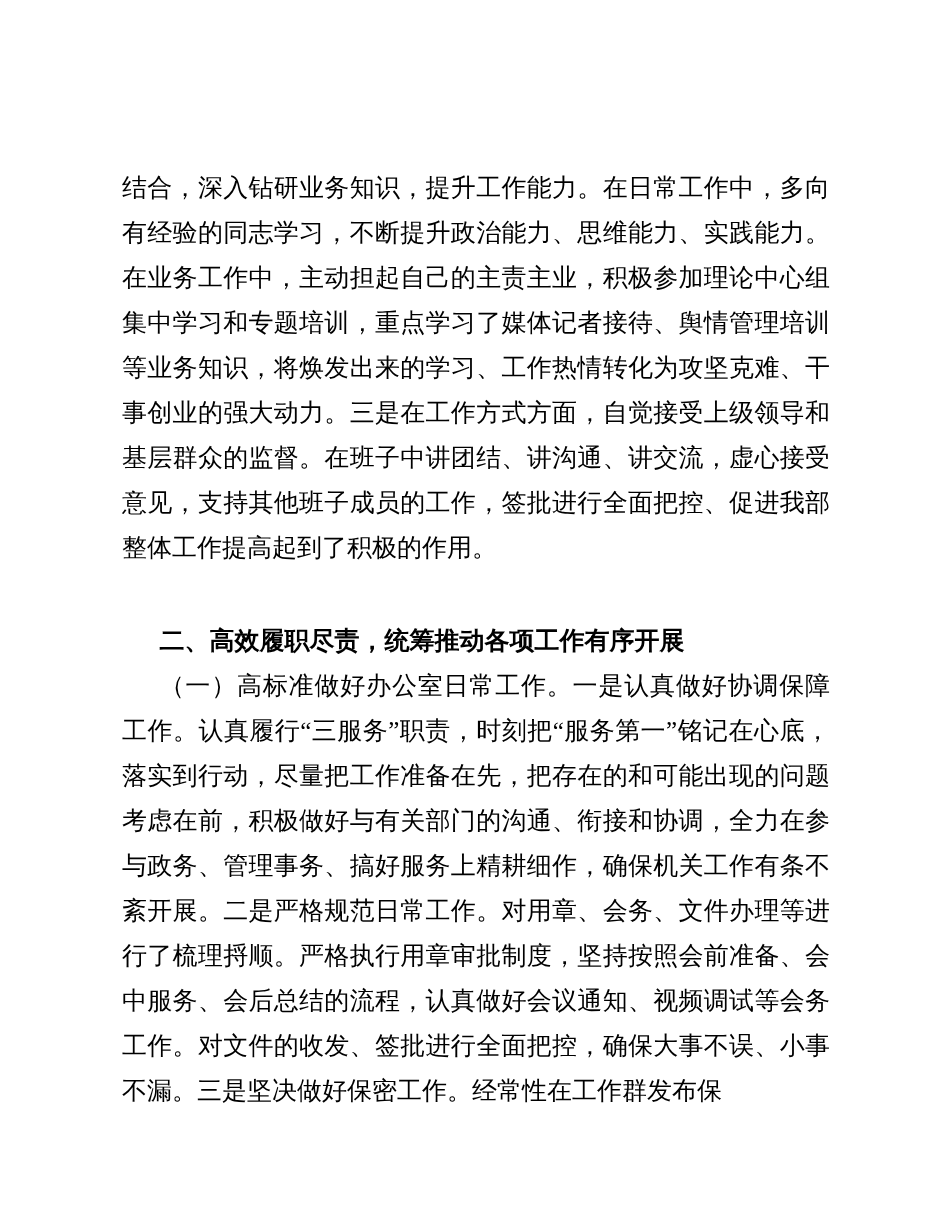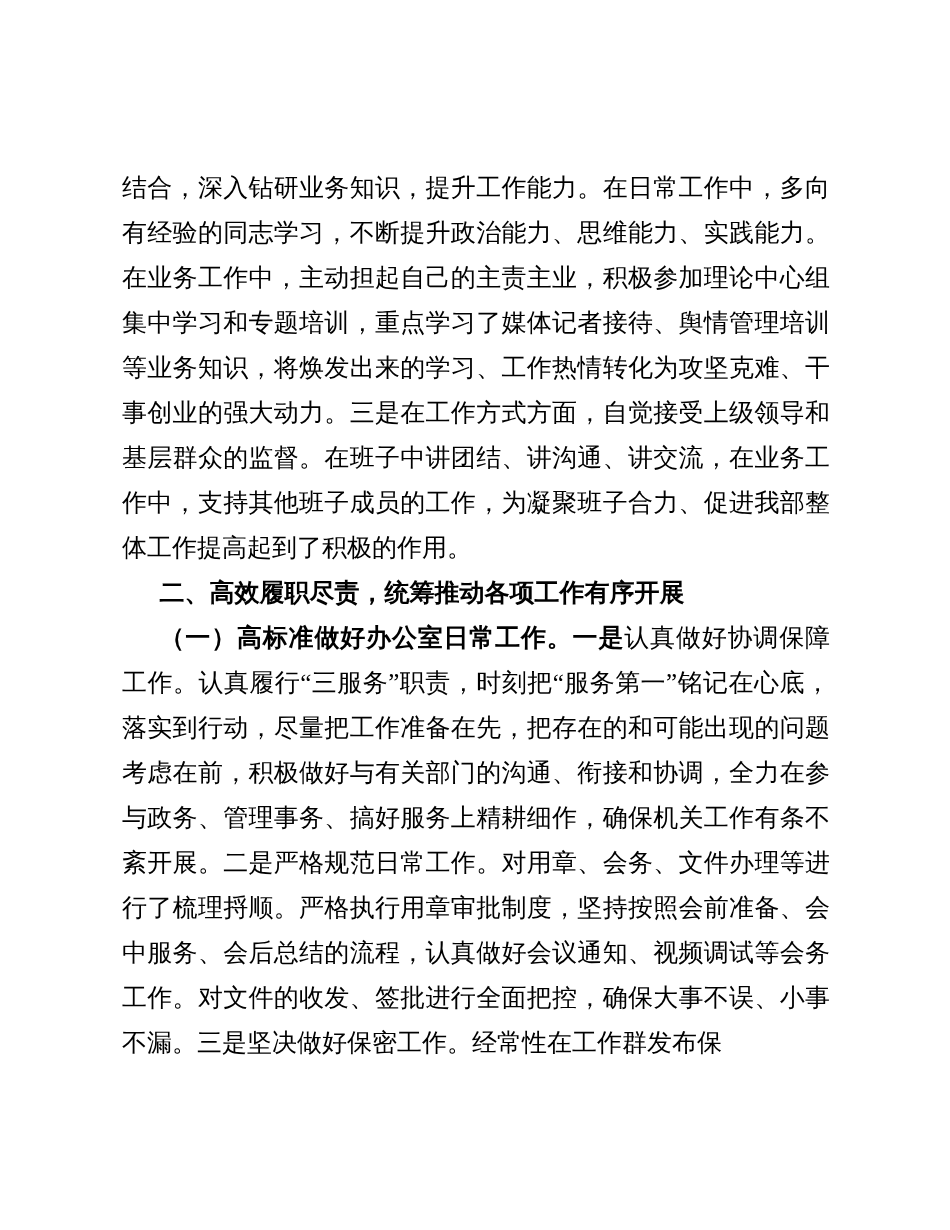--- a/index.html
+++ b/index.html
@@ -29,36 +29,37 @@
   .para {
     margin: 0;
     padding: 0;
   }
   .para.indent {
     text-indent: 1.5em;
   }
   .para.heading {
     font-family: "Liberation Sans", "DejaVu Sans", sans-serif;
     font-weight: bold;
+    margin-top: 48px;
   }
   .run-normal {
     font-weight: normal;
   }
   .run-bold {
     font-weight: normal;
   }
   .run-bold-kai {
-    font-weight: bold;
+    font-weight: normal;
   }
   .run-heading {
     font-weight: bold;
   }
 </style>
 </head>
 <body>
 
 <div class="page">
   <div class="doc-body">
-      <p class="para body"><span class="run-normal">结合，深入钻研业务知识，提升工作能力。在日常工作中，多向有经验的同志学习，不断提升政治能力、思维能力、实践能力。在业务工作中，主动担起自己的主责主业，积极参加理论中心组集中学习和专题培训，重点学习了媒体记者接待、舆情管理培训等业务知识，将焕发出来的学习、工作热情转化为攻坚克难、干事创业的强大动力。</span><span class="run-bold">三是</span><span class="run-normal">在工作方式方面，自觉接受上级领导和基层群众的监督。在班子中讲团结、讲沟通、讲交流，在业务工作中，支持其他班子成员的工作，为凝聚班子合力、促进我部整体工作提高起到了积极的作用。</span></p>
+      <p class="para body"><span class="run-normal">结合，深入钻研业务知识，提升工作能力。在日常工作中，多向有经验的同志学习，不断提升政治能力、思维能力、实践能力。在业务工作中，主动担起自己的主责主业，积极参加理论中心组集中学习和专题培训，重点学习了媒体记者接待、舆情管理培训等业务知识，将焕发出来的学习、工作热情转化为攻坚克难、干事创业的强大动力。</span><span class="run-bold">三是</span><span class="run-normal">在工作方式方面，自觉接受上级领导和基层群众的监督。在班子中讲团结、讲沟通、讲交流，虚心接受意见，支持其他班子成员的工作，签批进行全面把控、促进我部整体工作提高起到了积极的作用。</span></p>
       <p class="para heading indent"><span class="run-heading">二、高效履职尽责，统筹推动各项工作有序开展</span></p>
       <p class="para body indent"><span class="run-bold-kai">（一）高标准做好办公室日常工作。一是</span><span class="run-normal">认真做好协调保障工作。认真履行“三服务”职责，时刻把“服务第一”铭记在心底，落实到行动，尽量把工作准备在先，把存在的和可能出现的问题考虑在前，积极做好与有关部门的沟通、衔接和协调，全力在参与政务、管理事务、搞好服务上精耕细作，确保机关工作有条不紊开展。</span><span class="run-bold">二是</span><span class="run-normal">严格规范日常工作。对用章、会务、文件办理等进行了梳理捋顺。严格执行用章审批制度，坚持按照会前准备、会中服务、会后总结的流程，认真做好会议通知、视频调试等会务工作。对文件的收发、签批进行全面把控，确保大事不误、小事不漏。</span><span class="run-bold">三是</span><span class="run-normal">坚决做好保密工作。经常性在工作群发布保</span></p>
     </div>
 </div>
 
 </body></html>

